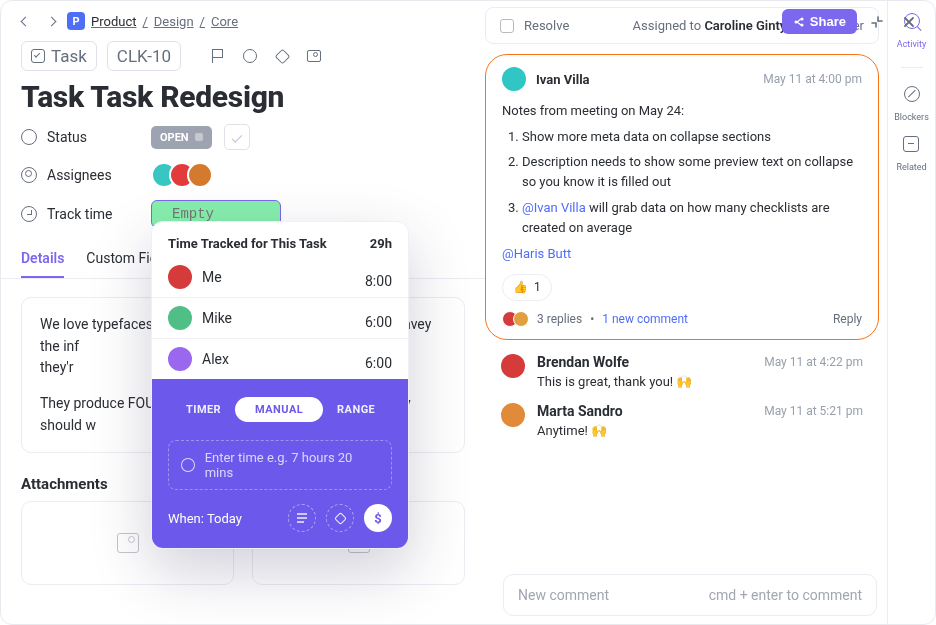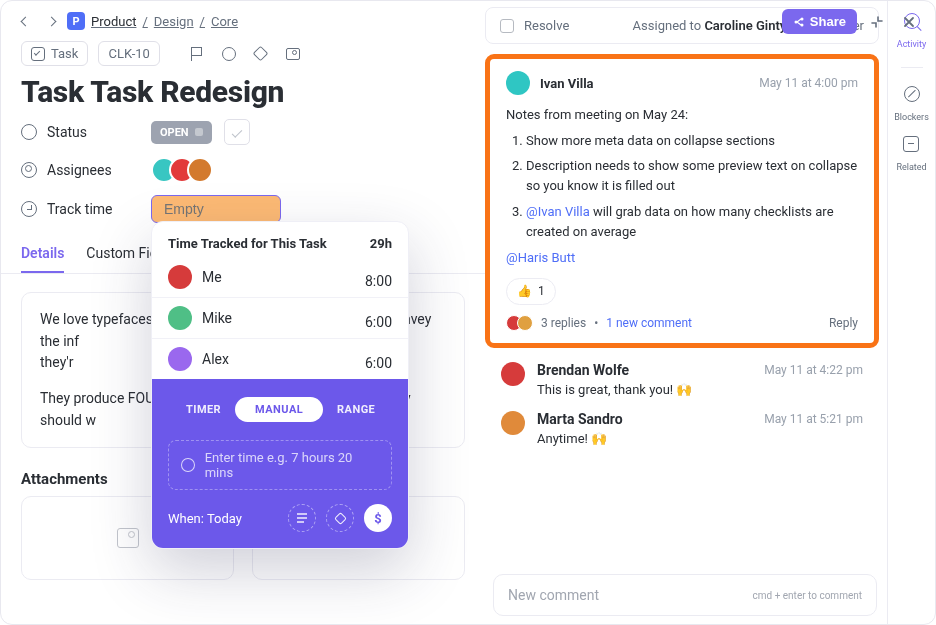--- a/index.html
+++ b/index.html
@@ -66,21 +66,21 @@
   .share-btn {
     background:#7b68ee; color:#fff; border:none; border-radius:6px;
     padding:5px 11px; font-size:13px; font-weight:600; cursor:pointer;
     display:flex; align-items:center; gap:5px;
   }
   .hdr-ico { width:24px; height:24px; display:flex; align-items:center; justify-content:center; color:#656f7d; cursor:pointer; }
 
   
   .toolbar {
     display:flex; align-items:center; padding:0 20px 6px 20px; gap:10px;
-    font-size:13px; color:#656f7d;
+    font-size:17px; color:#656f7d;
   }
   .tool-pill { border:1px solid #e0e0e8; border-radius:6px; padding:4px 9px; display:flex; align-items:center; gap:6px; cursor:pointer; }
   .tool-ico { width:22px; height:22px; display:flex; align-items:center; justify-content:center; cursor:pointer; }
   .ico-box { width:14px; height:14px; border:1.4px solid #656f7d; border-radius:3px; position:relative; }
   .ico-box .check { position:absolute; left:2px; top:3px; width:6px; height:3px; border-left:1.4px solid #656f7d; border-bottom:1.4px solid #656f7d; transform:rotate(-45deg);}
   .ico-flag { width:12px; height:14px; border-left:1.4px solid #656f7d; position:relative;}
   .ico-flag::before{content:"";position:absolute;top:0;left:0;width:9px;height:7px;border:1.4px solid #656f7d;border-left:none;}
   .ico-tag  { width:11px;height:11px;border:1.4px solid #656f7d;transform:rotate(45deg);border-radius:2px;}
   .ico-at   { width:14px;height:14px;border:1.4px solid #656f7d;border-radius:50%;position:relative;}
   .ico-img  { width:14px;height:12px;border:1.4px solid #656f7d;border-radius:2px;position:relative;}
@@ -97,21 +97,21 @@
   .meta-ico.user{border-radius:50%;}
   .meta-ico.user::after{content:"";position:absolute;width:5px;height:5px;border:1.5px solid #656f7d;border-radius:50%;top:2px;left:3px;}
   .meta-ico.clock::after{content:"";position:absolute;width:4px;height:4px;border-right:1.5px solid #656f7d;border-bottom:1.5px solid #656f7d;top:3px;left:5px;}
   .status-chip { background:#9da3b0; color:#fff; border-radius:5px; font-size:11px; font-weight:700; padding:5px 9px; display:flex; align-items:center; gap:6px;}
   .status-chip .play{width:8px;height:8px;background:rgba(255,255,255,.4);border-radius:2px;}
   .check-box { width:26px;height:26px;border:1px solid #e0e0e8;border-radius:5px;display:flex;align-items:center;justify-content:center;}
   .check-box .inner{width:10px;height:5px;border-left:1.6px solid #bfc3cb;border-bottom:1.6px solid #bfc3cb;transform:rotate(-45deg);}
   .avatars { display:flex; }
   .av { width:26px;height:26px;border-radius:50%;border:2px solid #fff; }
   .av + .av { margin-left:-8px; }
-  .track-input { width:130px; border:1.5px solid #7b68ee; border-radius:6px; padding:5px 12px; font-size:14px; color:#656f7d; background:#fdba74;}
+  .track-input { width:130px; border:1.5px solid #7b68ee; border-radius:6px; padding:5px 20px; font-size:14px; color:#656f7d; background:#86efac;font-family:Liberation Mono, monospace;}
 
   
   .tabs { display:flex; gap:22px; padding:22px 20px 0 20px; border-bottom:1px solid #ebebf2; font-size:14px;}
   .tab-lbl { padding-bottom:10px; cursor:pointer; color:#2a2e34;}
   .tab-lbl.active { color:#7b68ee; border-bottom:2px solid #7b68ee; font-weight:600;}
 
   
   .body-card { margin:18px 20px 0 20px; border:1px solid #ebebf2; border-radius:10px; padding:16px 18px; font-size:14px; line-height:1.55; color:#2a2e34;}
   .body-card p + p { margin-top:14px; }
 
@@ -144,21 +144,21 @@
   .when-icons { display:flex; gap:10px;}
   .circ-btn{width:28px;height:28px;border:1px dashed rgba(255,255,255,.45);border-radius:50%;display:flex;align-items:center;justify-content:center;color:rgba(255,255,255,.9);font-size:13px;}
   .circ-btn.solid{background:#fff;color:#6c58ea;border:none;font-weight:700;}
 
   
   .resolve-bar { border:1px solid #ebebf2; border-radius:8px; padding:10px 14px; display:flex; align-items:center; gap:10px; font-size:13px; color:#656f7d;}
   .resolve-bar .cbx{width:14px;height:14px;border:1.4px solid #b6bac1;border-radius:3px;}
   .resolve-bar .assigned{margin-left:auto;}
   .resolve-bar b{color:#2a2e34;font-weight:600;}
 
-  .comment-card { border:5px solid #f97316; border-radius:9px; padding:12px 16px; margin-top:10px; font-size:13px;}
+  .comment-card { border:1px solid #f97316; border-radius:22px; padding:12px 16px; margin-top:10px; font-size:13px;}
   .cmt-head { display:flex; align-items:center; }
   .cmt-name{font-weight:700; margin-left:10px;}
   .cmt-time{margin-left:auto;color:#98a0ac;font-size:12px;}
   .cmt-body{margin-top:10px; color:#2a2e34; line-height:1.55;}
   .cmt-body ol{margin:6px 0 6px 20px;}
   .cmt-body li{margin-bottom:5px;}
   .link{color:#4f6ef7;}
   .react { margin-top:10px; display:inline-flex; align-items:center; gap:6px; border:1px solid #ececf3; border-radius:14px; padding:3px 10px; font-size:12px;}
   .cmt-foot { display:flex; align-items:center; gap:8px; margin-top:10px; font-size:12px; color:#656f7d;}
   .cmt-foot .stack{display:flex;}
@@ -167,22 +167,22 @@
   .cmt-foot .new{color:#4f6ef7;}
   .cmt-foot .reply{margin-left:auto;}
 
   .simple-cmt{display:flex;align-items:flex-start;gap:12px;padding:14px 16px 0 16px;}
   .simple-cmt .col{flex:1;}
   .simple-cmt .row1{display:flex;align-items:center;}
   .simple-cmt .nm{font-weight:700;}
   .simple-cmt .ts{margin-left:auto;color:#98a0ac;font-size:12px;}
   .simple-cmt .txt{margin-top:4px;font-size:13px;}
 
-  .compose { position:absolute; left:8px; right:10px; bottom:8px; border:1px solid #ebebf2; border-radius:10px; padding:12px 14px; display:flex; align-items:center; color:#a1a6b0;}
-  .compose .hint{margin-left:auto;font-size:10px;}
+  .compose { position:absolute; left:18px; right:10px; bottom:8px; border:1px solid #ebebf2; border-radius:10px; padding:12px 14px; display:flex; align-items:center; color:#a1a6b0;}
+  .compose .hint{margin-left:auto;font-size:14px;}
 
   .rail-sep { width: 22px; height: 1px; background: #ebebf2; margin: 4px 0; }
 
   svg { display:block; }
 </style>
 </head>
 <body>
 
 <div class="app-frame">
 

